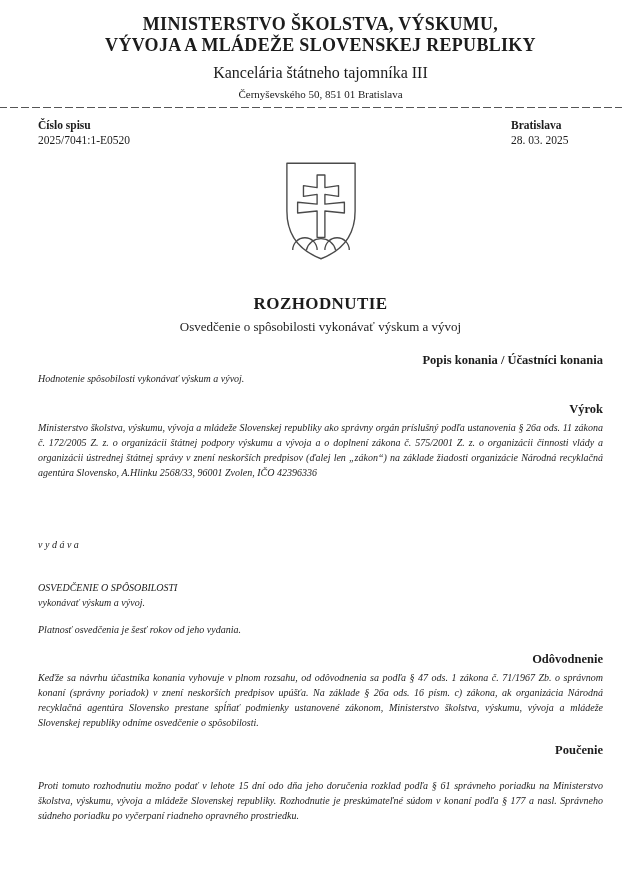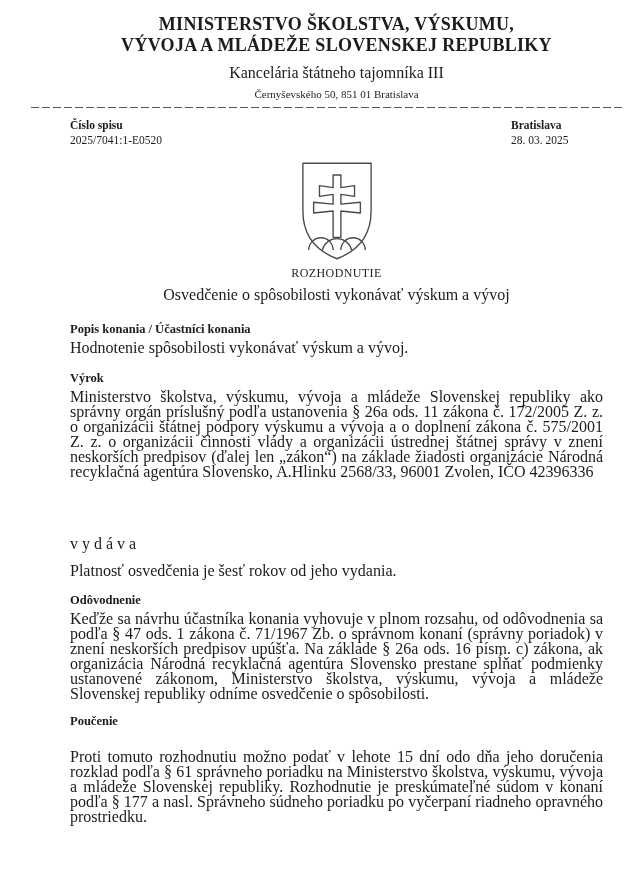--- a/index.html
+++ b/index.html
@@ -6,21 +6,21 @@
   body {
     width: 641px; height: 892px;
     background: #ffffff;
     color: #1c1c1c;
     font-family: "Liberation Serif", "DejaVu Serif", serif;
     overflow: hidden;
   }
   .page {
     box-sizing: border-box;
     width: 641px; height: 892px;
-    padding: 14px 38px 0 70px;
+    padding: 14px 38px 0 38px;
   }
   .ministry {
     text-align: center;
     font-weight: bold;
     font-size: 18px;
     line-height: 21px;
     letter-spacing: 0.3px;
   }
   .office {
     text-align: center;
@@ -46,44 +46,46 @@
     gap: 28px;
   }
   .meta-label { font-weight: bold; }
   .meta-right { width: 92px; }
   .emblem-wrap {
     margin: 12px -19px 0 -19px; 
     text-align: center;
   }
   .emblem-wrap svg { display: inline-block; }
   .doc-title {
+    margin-top: 28px;
     text-align: center;
-    font-weight: normal;
-    font-size: 12px;
+    font-weight: bold;
+    font-size: 17px;
     letter-spacing: 0.4px;
   }
   .doc-subtitle {
     margin-top: 5px;
     text-align: center;
-    font-size: 16px;
+    font-size: 13px;
   }
   .sec-heading {
-    text-align: left;
+    text-align: right;
     font-weight: bold;
     font-size: 12.5px;
     line-height: 15px;
   }
   .h-popis { margin-top: 18px; }
   .h-vyrok { margin-top: 16px; }
   .h-odovodnenie { margin-top: 15px; }
   .h-poucenie { margin-top: 13px; }
   .body-text {
-    font-size: 16px;
+    font-size: 10px;
     line-height: 15px;
     margin-top: 3px;
+    font-style: italic;
   }
   .justified { text-align: justify; }
   .blk-vydava { margin-top: 57px; }
   .blk-osvedcenie { margin-top: 28px; }
   .blk-platnost { margin-top: 12px; }
   .para-poucenie { margin-top: 20px; }
 </style>
 </head>
 <body>
 
@@ -129,20 +131,24 @@
   <div class="sec-heading h-popis">Popis konania / Účastníci konania</div>
   <div class="body-text">Hodnotenie spôsobilosti vykonávať výskum a vývoj.</div>
 
   <div class="sec-heading h-vyrok">Výrok</div>
   <div class="body-text justified">Ministerstvo školstva, výskumu, vývoja a mládeže Slovenskej republiky ako správny orgán príslušný podľa ustanovenia § 26a ods. 11 zákona č. 172/2005 Z. z. o organizácii štátnej podpory výskumu a vývoja a o doplnení zákona č. 575/2001 Z. z. o organizácii činnosti vlády a organizácii ústrednej štátnej správy v znení neskorších predpisov (ďalej len „zákon“) na základe žiadosti organizácie Národná recyklačná agentúra Slovensko, A.Hlinku 2568/33, 96001 Zvolen, IČO 42396336</div>
 
   <div class="body-text blk-vydava">
     <div>v y d á v a</div>
   </div>
 
+  <div class="body-text blk-osvedcenie">
+    <div>OSVEDČENIE O SPÔSOBILOSTI</div>
+    <div>vykonávať výskum a vývoj.</div>
+  </div>
 
   <div class="body-text blk-platnost">Platnosť osvedčenia je šesť rokov od jeho vydania.</div>
 
   <div class="sec-heading h-odovodnenie">Odôvodnenie</div>
   <div class="body-text justified">Keďže sa návrhu účastníka konania vyhovuje v plnom rozsahu, od odôvodnenia sa podľa § 47 ods. 1 zákona č. 71/1967 Zb. o správnom konaní (správny poriadok) v znení neskorších predpisov upúšťa. Na základe § 26a ods. 16 písm. c) zákona, ak organizácia Národná recyklačná agentúra Slovensko prestane spĺňať podmienky ustanovené zákonom, Ministerstvo školstva, výskumu, vývoja a mládeže Slovenskej republiky odníme osvedčenie o spôsobilosti.</div>
 
   <div class="sec-heading h-poucenie">Poučenie</div>
   <div class="body-text justified para-poucenie">Proti tomuto rozhodnutiu možno podať v lehote 15 dní odo dňa jeho doručenia rozklad podľa § 61 správneho poriadku na Ministerstvo školstva, výskumu, vývoja a mládeže Slovenskej republiky. Rozhodnutie je preskúmateľné súdom v konaní podľa § 177 a nasl. Správneho súdneho poriadku po vyčerpaní riadneho opravného prostriedku.</div>
 
 </div>

